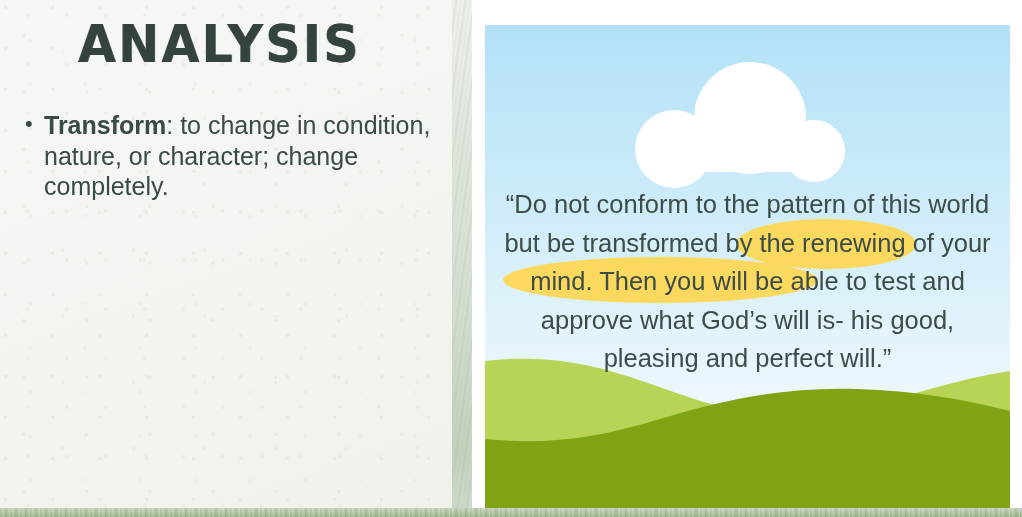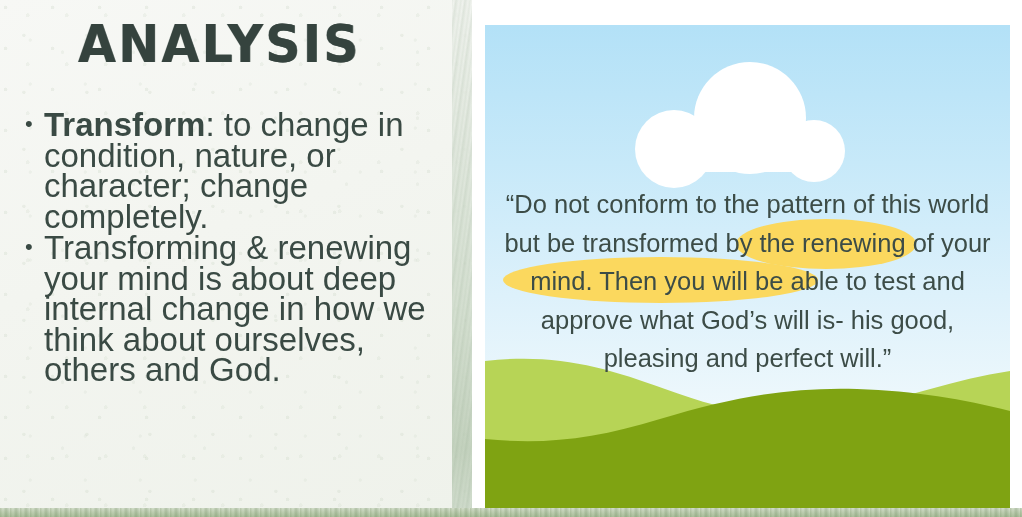--- a/index.html
+++ b/index.html
@@ -87,21 +87,21 @@
   
   #bullets {
     position: absolute;
     left: 16px;
     top: 110px;
     width: 448px;
     margin: 0;
     padding: 0;
     list-style: none;
     color: #3a4a44;
-    font-size: 33px;
+    font-size: 25px;
     line-height: 30.5px;
   }
   #bullets li {
     position: relative;
     padding-left: 28px;
     margin: 0 0 1px 0;
   }
   #bullets li::before {
     content: "\2022";
     position: absolute;
@@ -209,23 +209,20 @@
 
   <div id="left-panel"></div>
   <div id="paper-seam"></div>
 
   <div id="title">ANALYSIS</div>
 
   <ul id="bullets">
     <li>
       <strong>Transform</strong><span>: </span><span>to change in condition, nature, or character; change completely.</span>
     </li>
-    <li>
-      <strong></strong><span></span><span>Transforming &amp; renewing your mind is about deep internal change in how we think about ourselves, others and God.</span>
-    </li>
   </ul>
 
   <div id="image-panel">
 
     <div id="cloud">
       <div class="lobe base"></div>
       <div class="lobe big"></div>
       <div class="lobe left"></div>
       <div class="lobe right"></div>
     </div>

